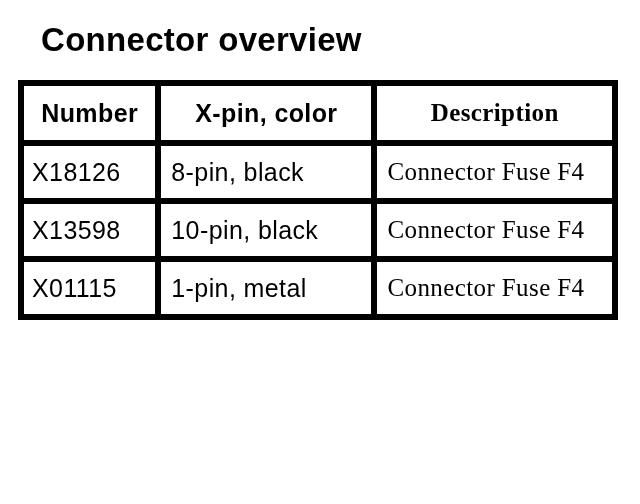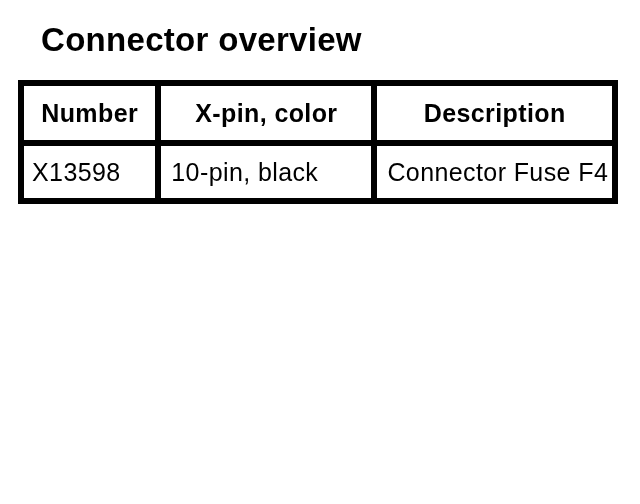--- a/index.html
+++ b/index.html
@@ -63,39 +63,49 @@
   }
   .connector-table td {
     height: 58px;
     font-weight: normal;
     text-align: left;
     padding-left: 10px;
   }
   .connector-table td.col-number { padding-left: 8px; }
   .col-number      { width: 129px; }
   .col-pin-color   { width: 203px; }
-  .col-description { width: 226px; }
+  .col-description { width: 226px; font-family: Liberation Serif, serif; }
 </style>
 </head>
 <body>
 
 <div class="page">
 
   <h1 class="doc-title">Connector overview</h1>
 
   <table class="connector-table">
     <thead>
       <tr>
         <th class="col-number">Number</th>
         <th class="col-pin-color">X-pin, color</th>
         <th class="col-description">Description</th>
       </tr>
     </thead>
     <tbody>
         <tr>
+          <td class="col-number">X18126</td>
+          <td class="col-pin-color">8-pin, black</td>
+          <td class="col-description">Connector Fuse F4</td>
+        </tr>
+        <tr>
           <td class="col-number">X13598</td>
           <td class="col-pin-color">10-pin, black</td>
+          <td class="col-description">Connector Fuse F4</td>
+        </tr>
+        <tr>
+          <td class="col-number">X01115</td>
+          <td class="col-pin-color">1-pin, metal</td>
           <td class="col-description">Connector Fuse F4</td>
         </tr>
       </tbody>
   </table>
 
 </div>
 
 </body></html>

